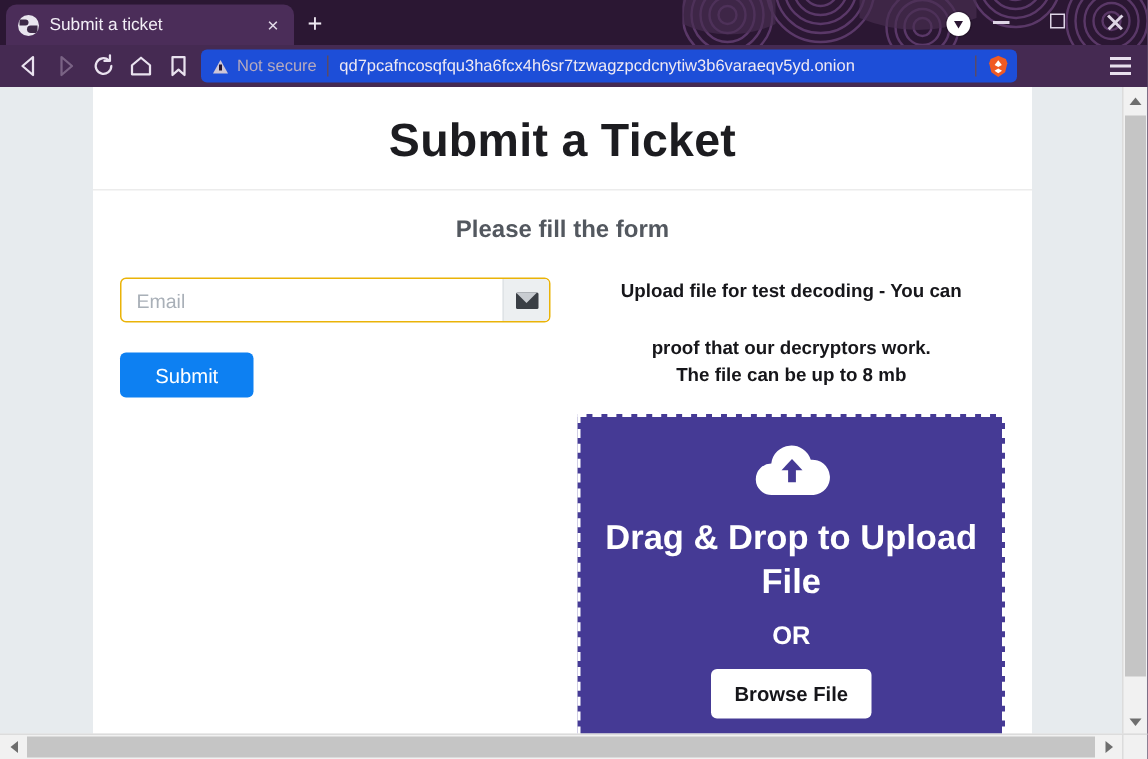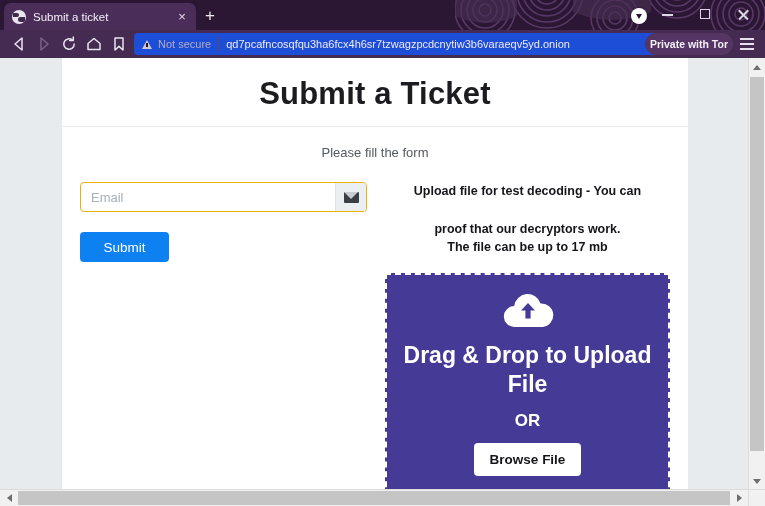--- a/index.html
+++ b/index.html
@@ -271,24 +271,25 @@
     font-weight: bold;
     color: #1c1c20;
     letter-spacing: .2px;
     padding: 18px 0 14px 0;
     margin: 0;
     border-bottom: 1px solid #ececec;
   }
 
   .subtitle {
     text-align: center;
-    font-size: 13px;
+    font-size: 16px;
     color: #53585f;
     padding: 18px 0 0 0;
     margin: 0;
+    font-weight: bold;
   }
 
   .form-wrap {
     position: relative;
     padding: 22px 18px 0 18px;
     display: flex;
     gap: 18px;
   }
 
   .col-left { width: 287px; flex: 0 0 auto; }
@@ -659,21 +660,20 @@
       <span class="url-sep2"></span>
       <span class="brave-lion">
         <svg width="17" height="17" viewBox="0 0 17 17">
           <path d="M8.5 1.2 L13.6 3.3 L14.6 6.2 L13.1 12.2 L8.5 15.4 L3.9 12.2 L2.4 6.2 L3.4 3.3 Z" fill="#f05a23"></path>
           <path d="M8.5 4.2 L10.9 7.4 L8.5 8.6 L6.1 7.4 Z" fill="#ffffff"></path>
           <path d="M8.5 9.6 L11 11.1 L8.5 12.9 L6 11.1 Z" fill="#ffffff"></path>
         </svg>
       </span>
     </div>
 
-    <div class="tor-btn">Private with Tor</div>
 
     <div class="menu-btn">
       <span></span>
         <span></span>
         <span></span>
     </div>
   </div>
 
   <div class="viewport">
 
@@ -696,21 +696,21 @@
 
           <button class="submit-btn">Submit</button>
         </div>
 
         <div class="col-right">
 
           <p class="upload-note">
             <span>Upload file for test decoding - You can</span><br>
             <br>
             <span>proof that our decryptors work.</span><br>
-            <span>The file can be up to 17 mb</span>
+            <span>The file can be up to 8 mb</span>
           </p>
 
           <div class="dropzone">
             <span class="cloud-icon">
               <svg width="60" height="44" viewBox="0 0 60 44">
                 <path d="M16.5 38 A10.5 10.5 0 0 1 16.2 17 A13.5 13.5 0 0 1 42.5 14.5 A9.8 9.8 0 0 1 44.5 38 Z" fill="#ffffff"></path>
                 <rect x="26" y="20" width="8" height="16" fill="#ffffff"></rect>
                 <path d="M30 11 L39 22 L21 22 Z" fill="#ffffff"></path>
                 <path d="M30 14 L37 21.5 L23 21.5 Z" fill="#453a95"></path>
                 <rect x="27.4" y="20.5" width="5.2" height="9" fill="#453a95"></rect>

